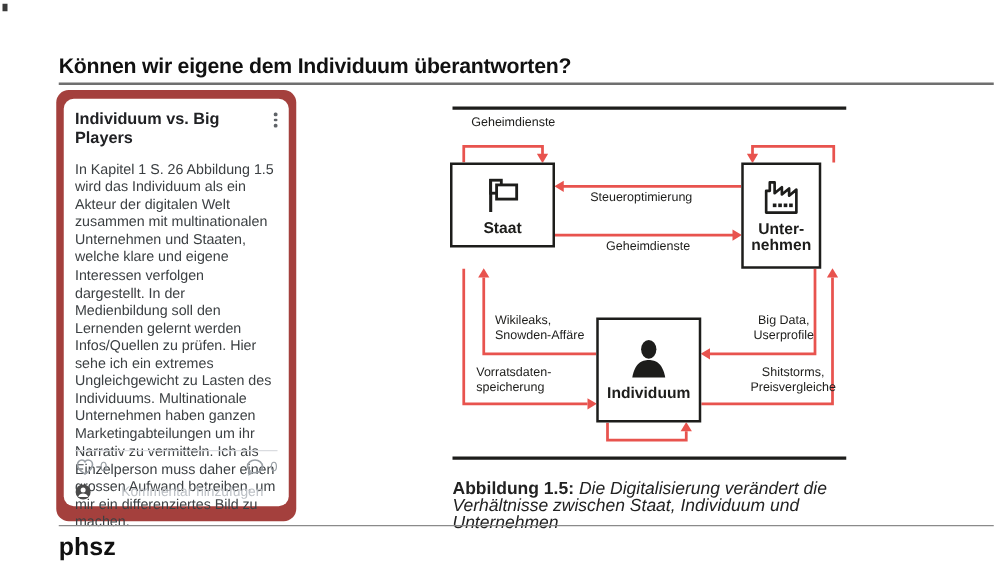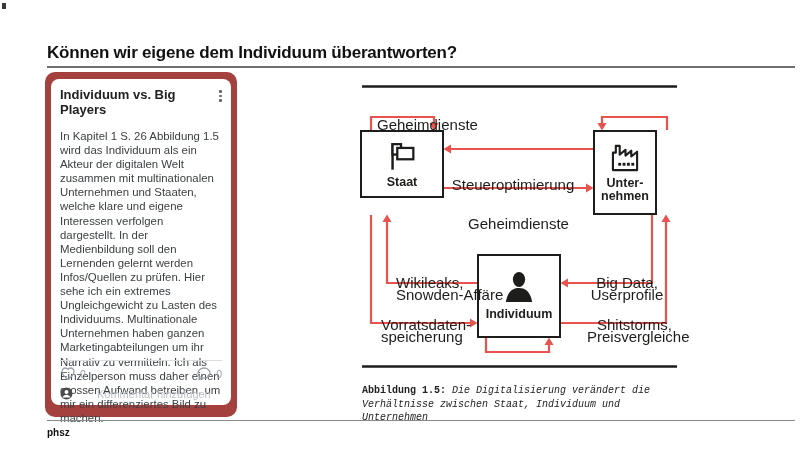--- a/index.html
+++ b/index.html
@@ -32,37 +32,37 @@
   
   .figure{position:absolute;left:350px;top:80px;width:340px;height:300px;}
   .figure svg.wires{position:absolute;left:0;top:0;}
   .node{position:absolute;box-sizing:border-box;border:2.2px solid #1d1d1b;background:#fff;
         display:flex;flex-direction:column;align-items:center;justify-content:center;}
   .node-staat{left:10px;top:50px;width:84px;height:68px;}
   .node-unternehmen{left:243px;top:50px;width:64px;height:85px;}
   .node-individuum{left:127px;top:174px;width:84px;height:84px;}
   .node-label{font-size:12.5px;line-height:13px;font-weight:bold;color:#1d1d1b;
               text-align:center;white-space:pre-line;margin-top:5px;}
-  .dlabel{position:absolute;font-size:15px;line-height:11.5px;color:#1d1d1b;
-          white-space:pre-line;margin-top:26px;}
+  .dlabel{position:absolute;font-size:10px;line-height:11.5px;color:#1d1d1b;
+          white-space:pre-line;}
   .dl-toploop{left:27px;top:13px;}
   .dl-u2s{left:94px;width:138px;top:73px;text-align:center;}
   .dl-s2u{left:94px;width:149px;top:112px;text-align:center;}
   .dl-i2s{left:46px;top:171px;}
   .dl-s2i{left:31px;top:213px;}
   .dl-u2i{left:237px;width:80px;top:171px;text-align:center;}
   .dl-i2u{left:237px;width:95px;top:213px;text-align:center;}
 
   .caption{position:absolute;left:362px;top:384px;width:318px;
-           font-family:Liberation Mono, monospace;font-size:10px;line-height:13.5px;color:#222;}
+           font-family:Liberation Sans, sans-serif;font-size:14px;line-height:13.5px;color:#222;}
   .caption .cap-label{font-weight:bold;}
   .caption .cap-text{font-style:italic;}
 
   .footer-rule{position:absolute;left:47px;top:420px;width:748px;height:1.4px;background:#8a8a8a;}
-  .logo{position:absolute;left:47px;top:427px;font-size:10px;font-weight:bold;color:#111;}
+  .logo{position:absolute;left:47px;top:427px;font-size:20px;font-weight:bold;color:#111;}
 </style>
 </head>
 <body>
 
 <div class="page">
 
   <div class="corner-speck"></div>
 
   <div class="page-title">Können wir eigene dem Individuum überantworten?</div>
   <div class="title-rule"></div>

